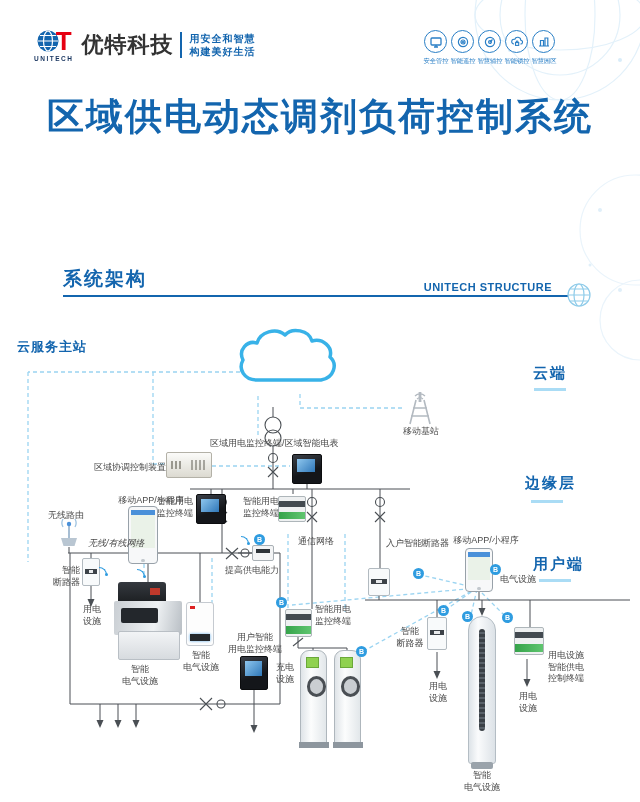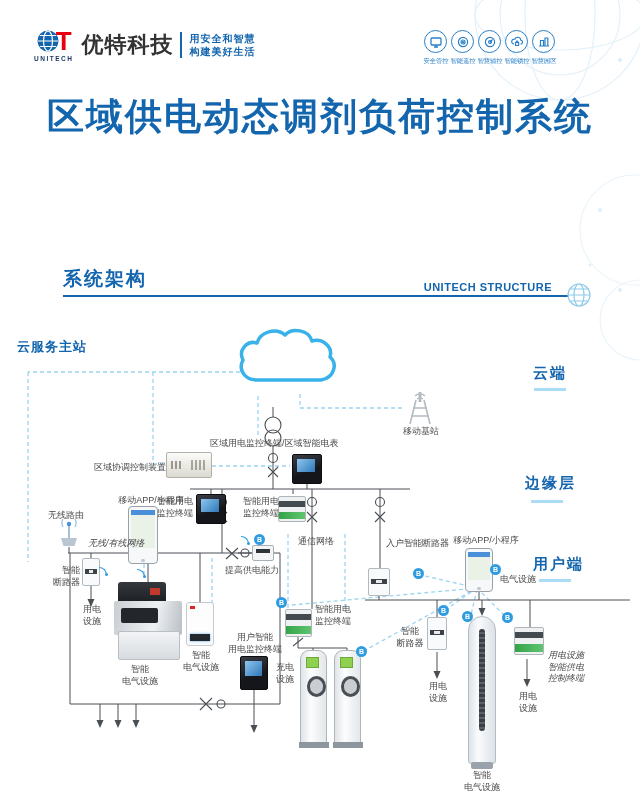--- a/index.html
+++ b/index.html
@@ -330,21 +330,21 @@
 监控终端</div>
     <div class="lbl" style="left:386px;top:226px;width:66px;text-align:left;">入户智能断路器</div>
     <div class="lbl" style="left:442px;top:223px;width:88px;">移动APP/小程序</div>
     <div class="lbl" style="left:500px;top:262px;width:46px;text-align:left;">电气设施</div>
     <div class="lbl" style="left:392px;top:314px;width:36px;">智能
 断路器</div>
     <div class="lbl" style="left:424px;top:369px;width:28px;">用电
 设施</div>
     <div class="lbl" style="left:452px;top:458px;width:60px;">智能
 电气设施</div>
-    <div class="lbl" style="left:548px;top:338px;width:42px;text-align:left;font-style:italic;">用电设施
+    <div class="lbl" style="left:548px;top:338px;width:42px;text-align:left;">用电设施
 智能供电
 控制终端</div>
     <div class="lbl" style="left:514px;top:379px;width:28px;">用电
 设施</div>
 
     <div class="dev d-black" style="left:292px;top:142px;width:30px;height:30px;"></div>
     <div class="dev d-rack" style="left:166px;top:140px;width:46px;height:26px;"></div>
     <div class="dev d-black" style="left:196px;top:182px;width:30px;height:30px;"></div>
     <div class="dev d-green" style="left:278px;top:184px;width:28px;height:26px;"></div>
     <div class="dev phone" style="left:128px;top:194px;width:30px;height:58px;"></div>

